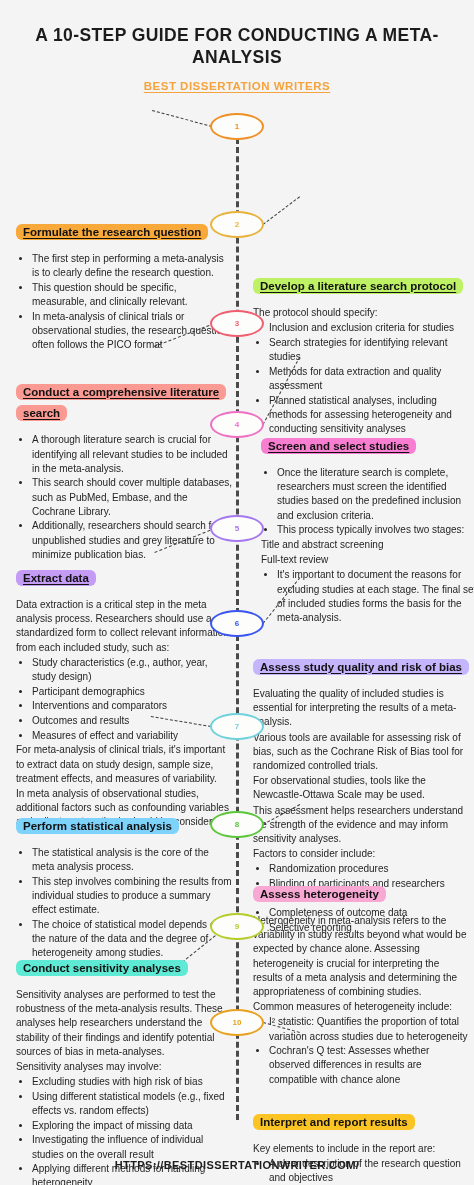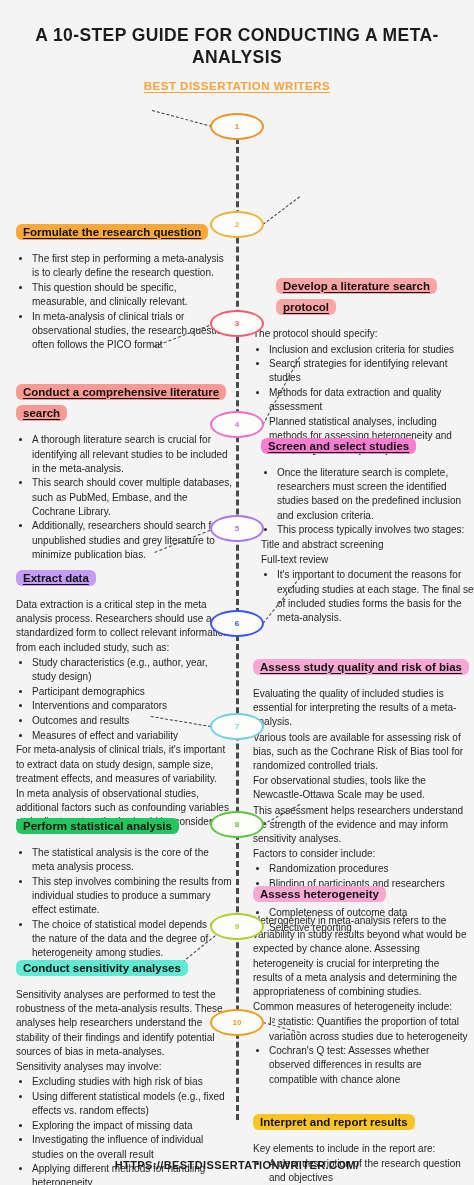--- a/index.html
+++ b/index.html
@@ -138,21 +138,21 @@
               <li>This question should be specific, measurable, and clinically relevant.</li>
               <li>In meta-analysis of clinical trials or observational studies, the research question often follows the PICO format</li>
             </ul>
           </div>
         </div>
         <div class="col"></div>
       </div>
       <div class="step" style="position: absolute; top: 184px; left: 0px;">
         <div class="col"></div>
         <div class="col right">
-          <div><span class="label u" style="background: #fca5a5; margin-left: 23px;">Develop a literature search protocol</span></div>
+          <div><span class="label u" style="background: #bef264;">Develop a literature search protocol</span></div>
           <div class="body">
             <p>The protocol should specify:</p>
             <ul>
               <li>Inclusion and exclusion criteria for studies</li>
               <li>Search strategies for identifying relevant studies</li>
               <li>Methods for data extraction and quality assessment</li>
               <li>Planned statistical analyses, including methods for assessing heterogeneity and conducting sensitivity analyses</li>
             </ul>
           </div>
         </div>
@@ -201,40 +201,40 @@
             </ul>
             <p>For meta-analysis of clinical trials, it's important to extract data on study design, sample size, treatment effects, and measures of variability.</p>
             <p>In meta analysis of observational studies, additional factors such as confounding variables and adjustment methods should be considered.</p>
           </div>
         </div>
         <div class="col"></div>
       </div>
       <div class="step" style="position: absolute; top: 565px; left: 0px;">
         <div class="col"></div>
         <div class="col right">
-          <div><span class="label u" style="background: #f9a8d4;">Assess study quality and risk of bias</span></div>
+          <div><span class="label u" style="background: #c4b5fd;">Assess study quality and risk of bias</span></div>
           <div class="body">
             <p>Evaluating the quality of included studies is essential for interpreting the results of a meta-analysis.</p>
             <p>Various tools are available for assessing risk of bias, such as the Cochrane Risk of Bias tool for randomized controlled trials.</p>
             <p>For observational studies, tools like the Newcastle-Ottawa Scale may be used.</p>
             <p>This assessment helps researchers understand the strength of the evidence and may inform sensitivity analyses.</p>
             <p>Factors to consider include:</p>
             <ul>
               <li>Randomization procedures</li>
               <li>Blinding of participants and researchers</li>
               <li>Allocation concealment</li>
               <li>Completeness of outcome data</li>
               <li>Selective reporting</li>
             </ul>
           </div>
         </div>
       </div>
       <div class="step" style="position: absolute; top: 724px; left: 0px;">
         <div class="col left">
-          <div><span class="label" style="background: #22c55e;">Perform statistical analysis</span></div>
+          <div><span class="label" style="background: #7dd3fc;">Perform statistical analysis</span></div>
           <div class="body">
             <ul>
               <li>The statistical analysis is the core of the meta analysis process.</li>
               <li>This step involves combining the results from individual studies to produce a summary effect estimate.</li>
               <li>The choice of statistical model depends on the nature of the data and the degree of heterogeneity among studies.</li>
             </ul>
           </div>
         </div>
         <div class="col"></div>
       </div>

